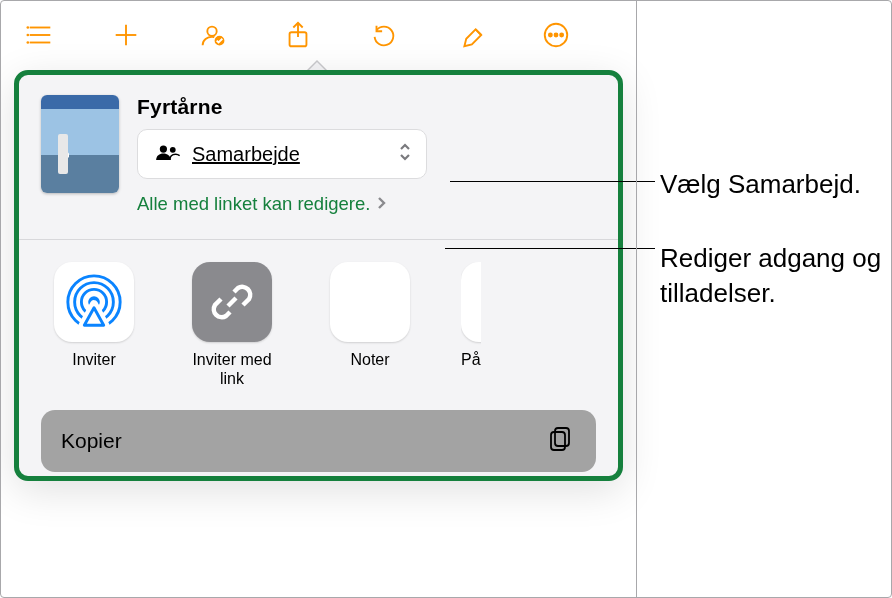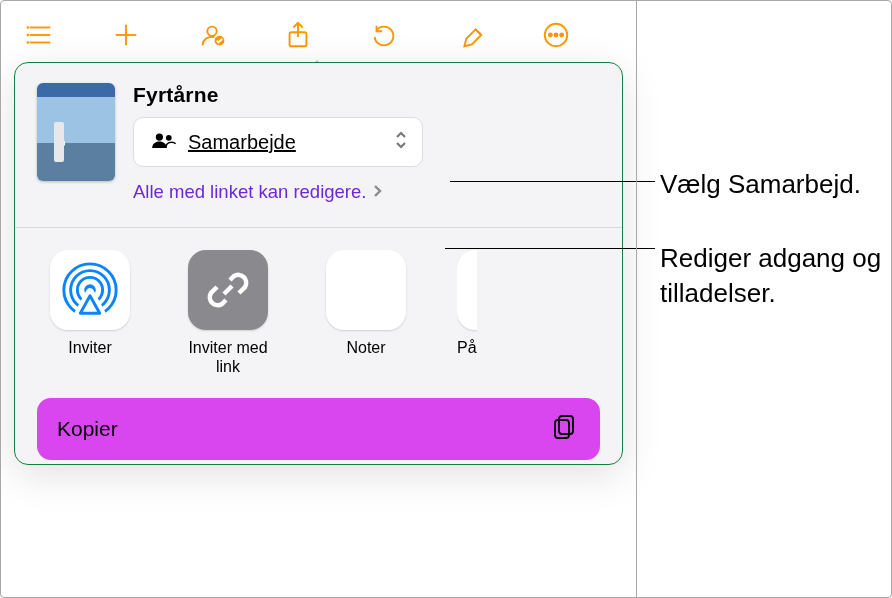--- a/index.html
+++ b/index.html
@@ -49,25 +49,25 @@
     content:"";
     position:absolute; left:1px; top:1.5px;
     border-left:13px solid transparent;
     border-right:13px solid transparent;
     border-bottom:13px solid #f4f4f6;
   }
 
   
   .sheet {
     position: absolute;
-    top: 62px;
+    top: 70px;
     left: 14px;
     width: 609px;
     background: #f4f4f6;
-    border: 1px solid #15803d;
+    border: 5px solid #15803d;
     border-radius: 14px;
     box-shadow: 0 10px 40px rgba(0,0,0,0.12);
     overflow: hidden;
   }
 
   
   .sheet-header {
     display: flex;
     padding: 20px 22px 14px 22px;
     gap: 18px;
@@ -106,21 +106,21 @@
     cursor:pointer;
     width: 290px;
   }
   .collab-select .people-icon { color:#000; }
   .collab-select .people-icon svg{ width:26px; height:20px; fill:#000; }
   .collab-label { flex:1; font-size:20px;text-decoration:underline; }
   .updown svg{ width:14px; height:22px; stroke:#7a7a7e; stroke-width:2.2; fill:none; }
 
   .permission-line {
     display:flex; align-items:center; gap:6px;
-    color:#6d28d9; font-size:18.5px;
+    color:#15803d; font-size:18.5px;
     padding: 4px 0 0 0;
     cursor:pointer;
     width: fit-content;
   }
   .permission-line .chev svg{ width:10px; height:14px; stroke:#8a8a8e; stroke-width:2.4; fill:none;}
 
   .divider { height:1px; background:#d8d8db; margin: 10px 0 0 0; }
 
   
   .apps {
@@ -169,21 +169,21 @@
 
   .ic-reminders { background:#fff; display:flex; flex-direction:column; justify-content:center; gap:9px; padding:12px 10px;}
 
   .partial-app { width: 20px; overflow:hidden; flex-shrink:0; display:flex; flex-direction:column; align-items:flex-start; gap:8px;}
   .partial-app .app-icon{ width:80px; }
   .partial-app .app-label{ text-align:left; white-space:nowrap; width: 80px; overflow:hidden;}
 
   
   .actions { padding: 14px 22px 0 22px; }
   .action-row {
-    background:#d946ef;
+    background:#a3a3a3;
     border-radius:14px;
     height:62px;
     display:flex; align-items:center; justify-content:space-between;
     padding: 0 20px;
     cursor:pointer;
     font-size:21px;
   }
   .action-row .copy-icon svg{ width:30px; height:30px; stroke:#000; stroke-width:1.8; fill:none;}
 
   .sheet-fade {

